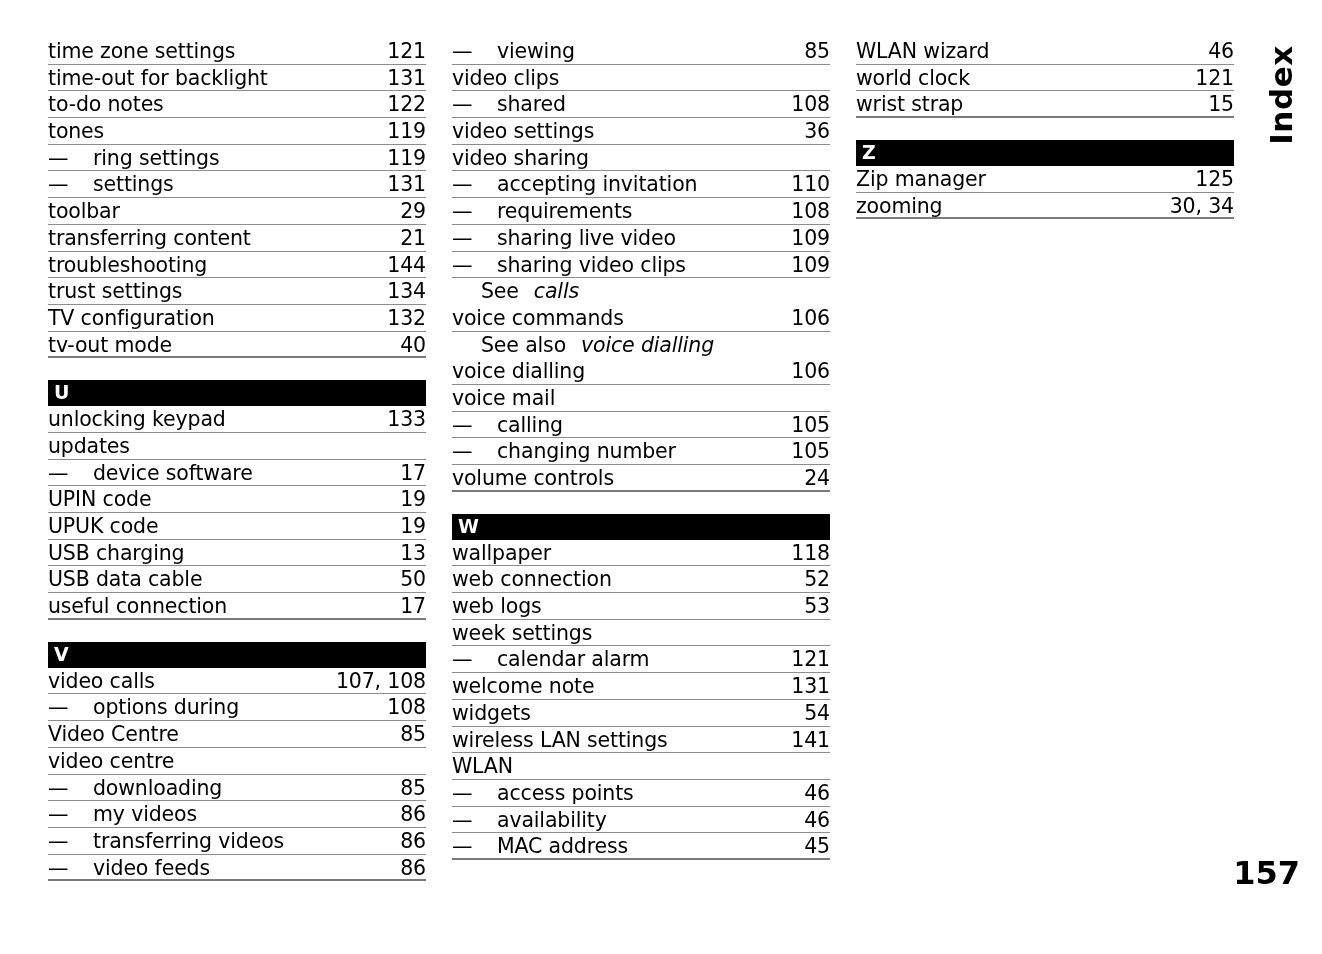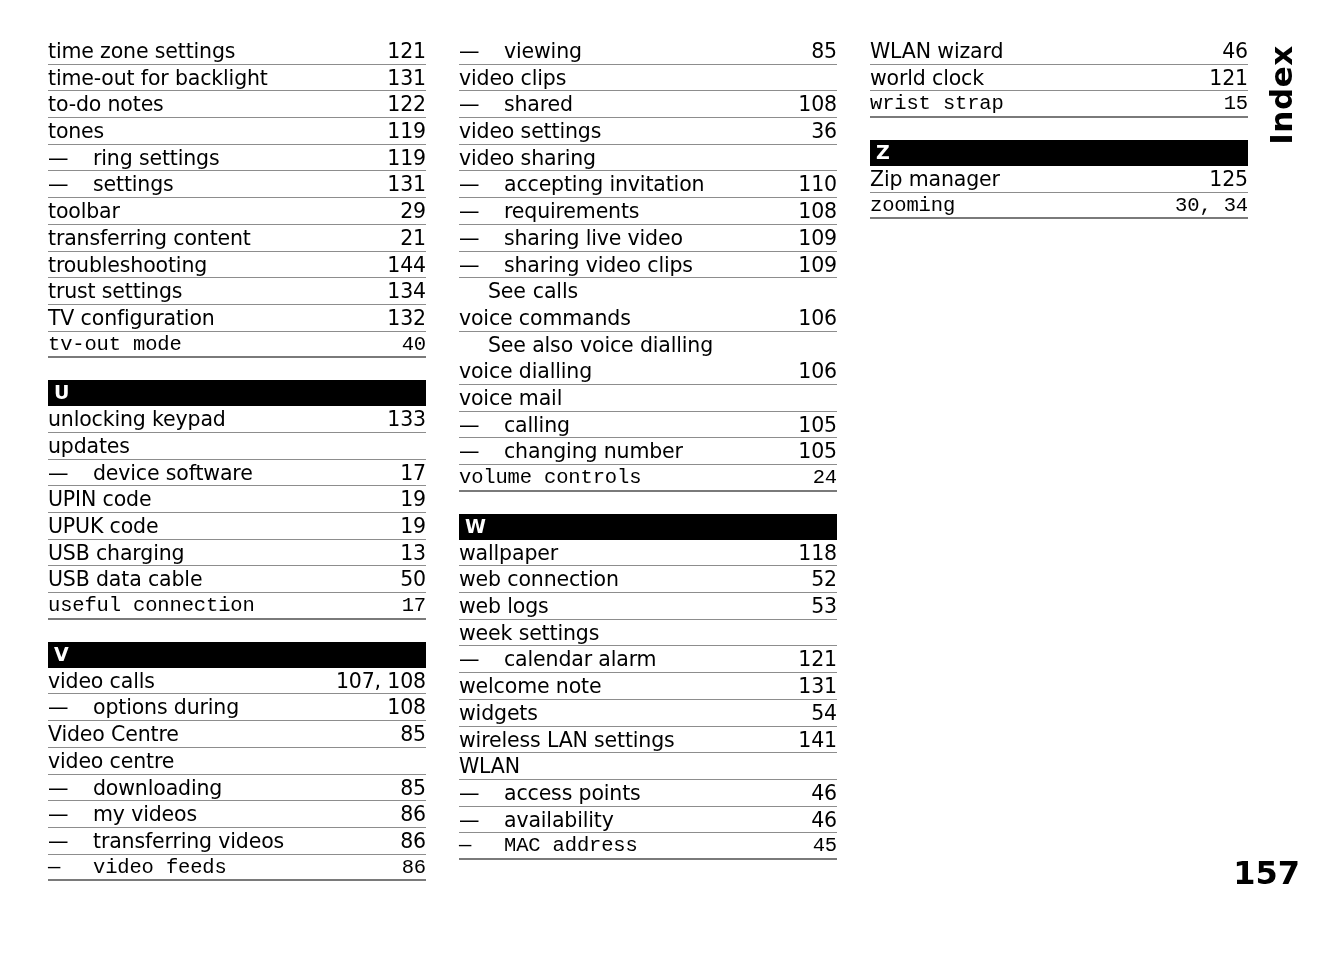--- a/index.html
+++ b/index.html
@@ -27,21 +27,21 @@
 
   
   #columns {
     position: absolute;
     left: 48px;
     top: 38px;
     width: 1170px;
     display: flex;
     flex-direction: row;
     align-items: flex-start;
-    gap: 33px;
+    gap: 26px;
   }
   .column {
     width: 378px;
     flex: 0 0 378px;
   }
 
   
   .entry {
     position: relative;
     display: flex;
@@ -49,21 +49,20 @@
     align-items: baseline;
     justify-content: space-between;
     height: 26.7px;
     line-height: 26.7px;
     border-bottom: 1px solid #8d8d8d;
     white-space: nowrap;
     overflow: visible;
   }
   .entry.last-of-block {
     border-bottom: 2px solid #7a7a7a;
-    font-family: Liberation Mono, monospace;
   }
 
   .term {
     font-size: 20.5px;
     letter-spacing: -0.15px;
     display: flex;
     flex-direction: row;
     align-items: baseline;
     min-width: 0;
   }
@@ -83,21 +82,23 @@
   }
 
   
   .entry.xref {
     border-bottom: 1px solid transparent;
   }
   .xref .term {
     padding-left: 29px;
   }
   .xref .target {
+    font-style: italic;
     padding-left: 7px;
+    margin-left: 8px;
   }
 
   
   .letter-bar {
     background: #000000;
     color: #ffffff;
     height: 26px;
     line-height: 25px;
     font-size: 19px;
     font-weight: bold;

